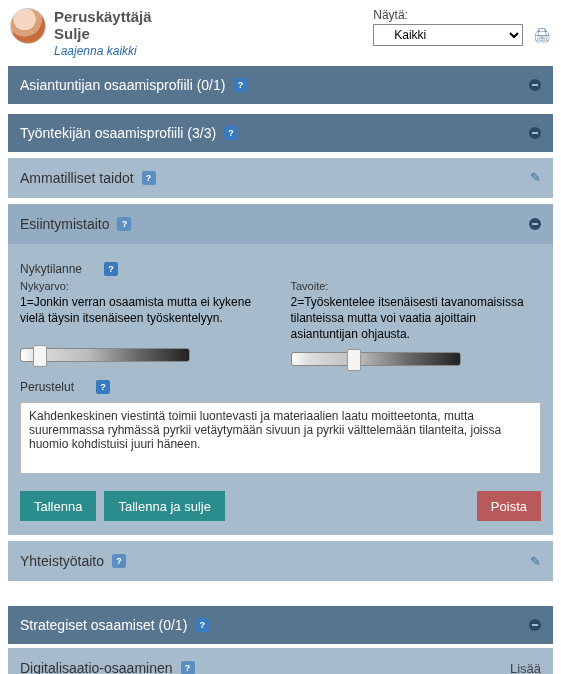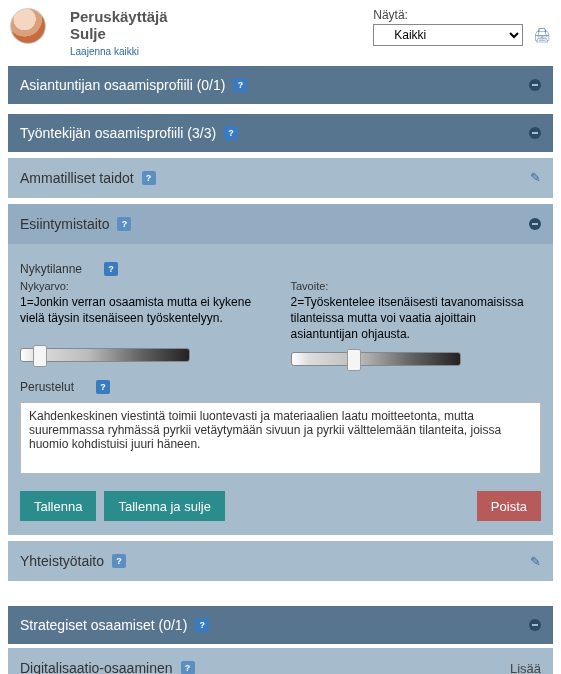--- a/index.html
+++ b/index.html
@@ -3,30 +3,30 @@
 <meta charset="utf-8">
 <style>
   * { box-sizing: border-box; margin: 0; padding: 0; }
   body {
     font-family: "Segoe UI", Arial, sans-serif;
     font-size: 13px;
     background: #fff;
     width: 561px;
     color: #333;
   }
-  .header { display: flex; padding: 8px 10px 4px 10px; align-items: flex-start; gap: 16px; }
+  .header { display: flex; padding: 8px 10px 4px 10px; align-items: flex-start; }
   .avatar {
     width: 36px; height: 36px; border-radius: 50%;
     background: radial-gradient(circle at 40% 30%, #f5d6c0 0 35%, #d9a07a 36% 55%, #c86b3f 56% 100%);
     border: 1px solid #ccc; flex-shrink: 0;
     position: relative; overflow: hidden;
   }
   .user-block { margin-left: 8px; flex: 1; }
   .user-name { font-weight: 600; font-size: 15px; color: #555; line-height: 1.15; }
-  .expand-link { font-size: 10px; color: #2a6aa8; cursor: pointer; }
+  .expand-link { font-size: 12px; color: #2a6aa8; cursor: pointer; font-style: italic; }
   .filter-block { display: flex; flex-direction: column; align-items: flex-start; }
   .filter-label { font-size: 12px; color: #444; margin-bottom: 2px; }
   .filter-row { display: flex; align-items: center; gap: 10px; }
   .filter-select {
     width: 150px; height: 22px; font-size: 12px; border: 1px solid #888;
     background: #fff; padding: 1px 16px;
   }
   .print-icon { color: #6a8caf; font-size: 14px; cursor: pointer; }
 
   .bar {

